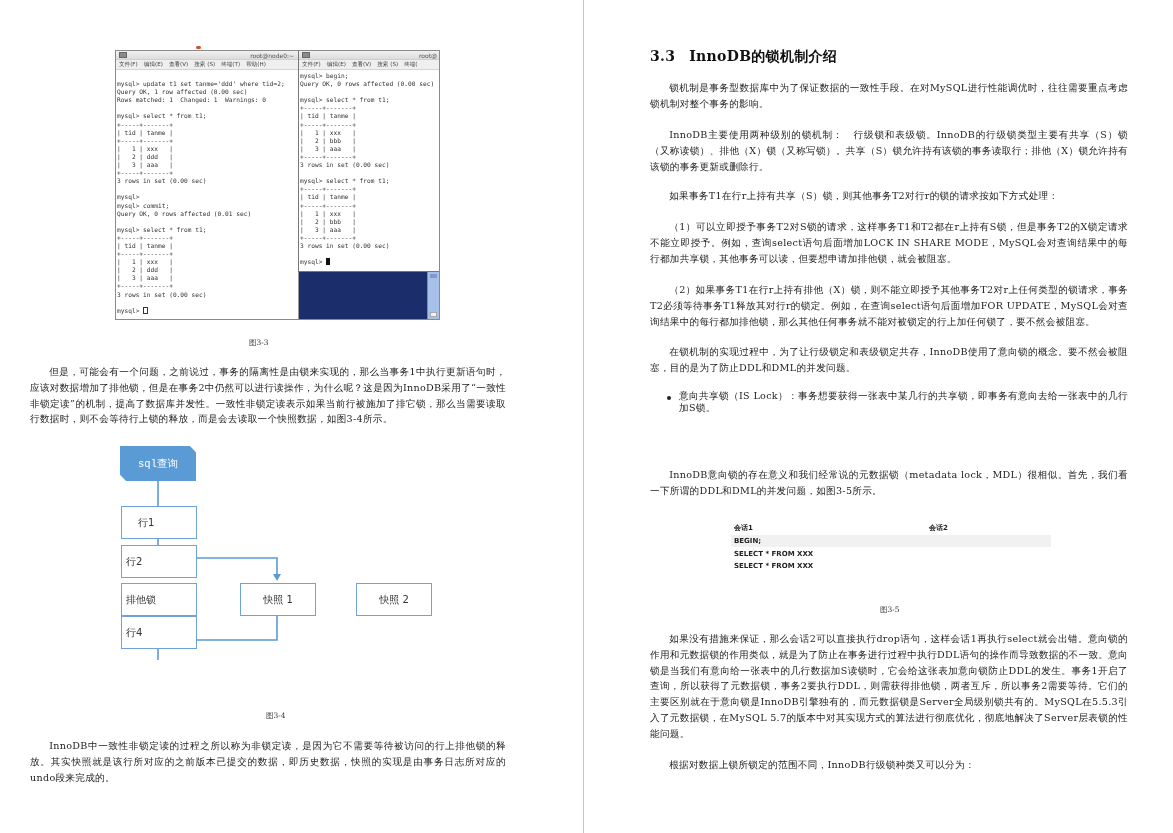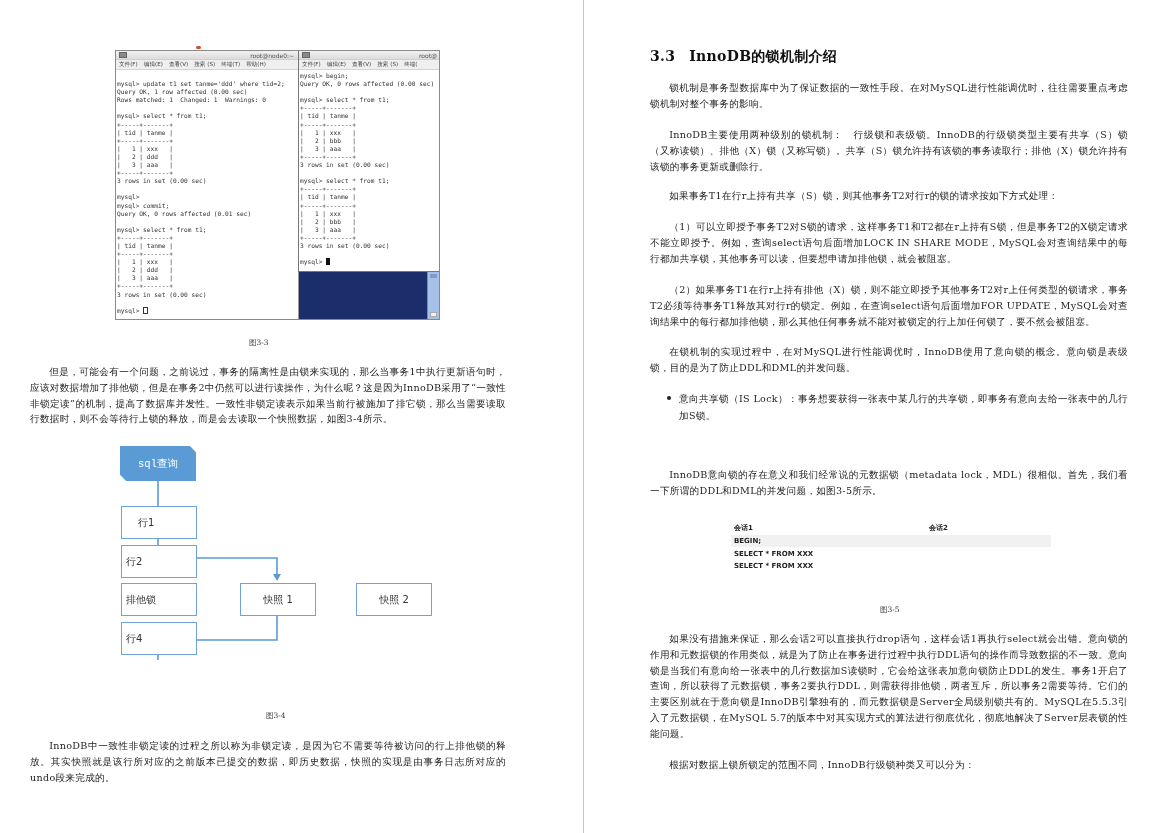--- a/index.html
+++ b/index.html
@@ -32,21 +32,21 @@
   
   .caption { position: absolute; font-size: 7.5px; color: #333; text-align: center; }
   .para { position: absolute; font-size: 9.6px; line-height: 15.8px; text-align: justify; text-indent: 2em; letter-spacing: 0.3px; color: #1c1c1c; }
   .left-para { left: 30px; width: 476px; }
   .right-para { left: 650px; width: 478px; }
 
   .section-title { position: absolute; left: 650px; top: 48px; font-size: 14px; color: #111; letter-spacing: 0.3px; }
   .section-title .num { margin-right: 14px; }
 
   .bullets { position: absolute; left: 664px; top: 390px; width: 464px; list-style: none; }
-  .bullets li { position: relative; padding-left: 15px; font-size: 9.6px; line-height: 17px; text-align: justify; letter-spacing: 0.3px; margin-bottom: 0; }
+  .bullets li { position: relative; padding-left: 15px; font-size: 9.6px; line-height: 12px; text-align: justify; letter-spacing: 0.3px; margin-bottom: 0; }
   .bullets li .dot { position: absolute; left: 3px; top: 6px; width: 4px; height: 4px; background: #222; border-radius: 50%; }
 
   
   .diagram { position: absolute; left: 100px; top: 440px; width: 350px; height: 220px; }
   .sql-box { position: absolute; left: 20px; top: 6px; width: 76px; height: 35px; background: #5b9bd5; color: #fff; font-family: Liberation Mono, monospace; font-size: 10.5px; display: flex; align-items: center; justify-content: center; clip-path: polygon(0 0, 92% 0, 100% 18%, 100% 100%, 8% 100%, 0 82%); }
   .dbox { position: absolute; border: 1px solid #6fa2db; background: #fff; font-family: "DejaVu Sans", sans-serif; font-size: 10px; color: #333; display: flex; align-items: center; }
   .row-box { left: 21px; width: 76px; height: 33px; padding-left: 4px; }
   .snap-box { width: 76px; height: 33px; justify-content: center; }
   .diagram svg { position: absolute; left: 0; top: 0; }
 
@@ -163,21 +163,21 @@
   <div class="diagram">
     <svg width="350" height="220">
       <polyline points="58,41 58,118 177,118 177,136" fill="none" stroke="#5b9bd5" stroke-width="1.6"></polyline>
       <polygon points="173,134 181,134 177,141" fill="#5b9bd5"></polygon>
       <polyline points="177,175 177,200 58,200 58,220" fill="none" stroke="#5b9bd5" stroke-width="1.6"></polyline>
     </svg>
     <div class="sql-box">sql查询</div>
     <div class="dbox row-box" style="top:66px;padding-left:16px;">行1</div>
     <div class="dbox row-box" style="top:105px;">行2</div>
     <div class="dbox row-box" style="top:143px;">排他锁</div>
-    <div class="dbox row-box" style="top:182px;">行4</div>
+    <div class="dbox row-box" style="top:176px;">行4</div>
     <div class="dbox snap-box" style="left:140px; top:143px;">快照 1</div>
     <div class="dbox snap-box" style="left:256px; top:143px;">快照 2</div>
   </div>
 
   <div class="caption" style="left:266px; top:711px;">图3-4</div>
 
   <p class="para left-para" style="top:738px;">InnoDB中一致性非锁定读的过程之所以称为非锁定读，是因为它不需要等待被访问的行上排他锁的释放。其实快照就是该行所对应的之前版本已提交的数据，即历史数据，快照的实现是由事务日志所对应的undo段来完成的。</p>
 </div>
 
 <div class="page-divider"></div>
@@ -186,21 +186,21 @@
 
 <h2 class="section-title">
   <span class="num">3.3</span><span>InnoDB的锁机制介绍</span>
 </h2>
 
 <p class="para right-para" style="top:80px;">锁机制是事务型数据库中为了保证数据的一致性手段。在对MySQL进行性能调优时，往往需要重点考虑锁机制对整个事务的影响。</p>
 <p class="para right-para" style="top:127px;">InnoDB主要使用两种级别的锁机制：　行级锁和表级锁。InnoDB的行级锁类型主要有共享（S）锁（又称读锁）、排他（X）锁（又称写锁）。共享（S）锁允许持有该锁的事务读取行；排他（X）锁允许持有该锁的事务更新或删除行。</p>
 <p class="para right-para" style="top:188px;">如果事务T1在行r上持有共享（S）锁，则其他事务T2对行r的锁的请求按如下方式处理：</p>
 <p class="para right-para" style="top:219px;">（1）可以立即授予事务T2对S锁的请求，这样事务T1和T2都在r上持有S锁，但是事务T2的X锁定请求不能立即授予。例如，查询select语句后面增加LOCK IN SHARE MODE，MySQL会对查询结果中的每行都加共享锁，其他事务可以读，但要想申请加排他锁，就会被阻塞。</p>
 <p class="para right-para" style="top:282px;">（2）如果事务T1在行r上持有排他（X）锁，则不能立即授予其他事务T2对r上任何类型的锁请求，事务T2必须等待事务T1释放其对行r的锁定。例如，在查询select语句后面增加FOR UPDATE，MySQL会对查询结果中的每行都加排他锁，那么其他任何事务就不能对被锁定的行上加任何锁了，要不然会被阻塞。</p>
-<p class="para right-para" style="top:344px;">在锁机制的实现过程中，在对MySQL进行性能调优时，InnoDB使用了意向锁的概念。意向锁是表级锁，目的是为了防止DDL和DML的并发问题。</p>
+<p class="para right-para" style="top:344px;">在锁机制的实现过程中，为了让行级锁定和表级锁定共存，InnoDB使用了意向锁的概念。要不然会被阻塞，目的是为了防止DDL和DML的并发问题。</p>
 
 <ul class="bullets">
   <li><span class="dot"></span><span>意向共享锁（IS Lock）：事务想要获得一张表中某几行的共享锁，即事务有意向去给一张表中的几行加S锁。</span></li>
 </ul>
 
 <p class="para right-para" style="top:467px;">InnoDB意向锁的存在意义和我们经常说的元数据锁（metadata lock，MDL）很相似。首先，我们看一下所谓的DDL和DML的并发问题，如图3-5所示。</p>
 
 <table class="session-table">
   <tbody>
       <tr class="head">

